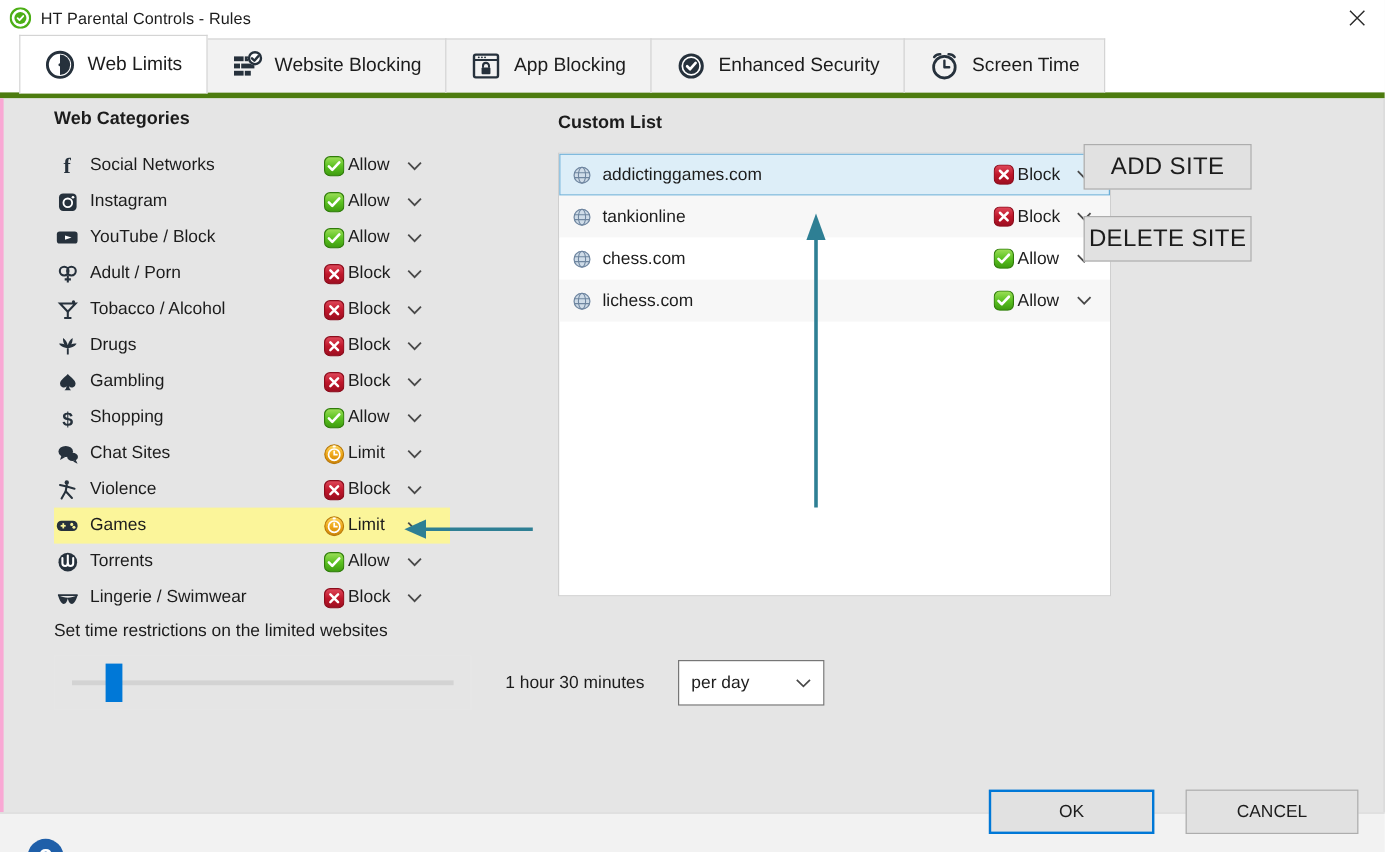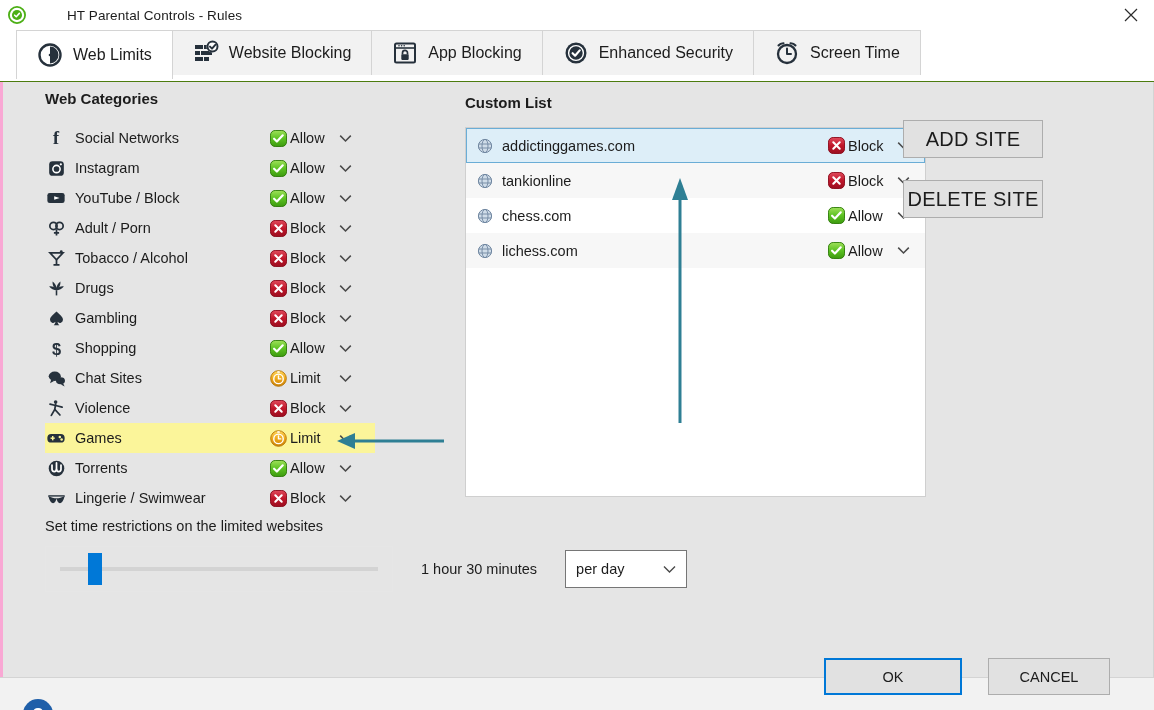--- a/index.html
+++ b/index.html
@@ -14,33 +14,33 @@
 
   
   #titlebar{
     height:30px;
     display:flex;align-items:center;
     padding:0 0 0 8px;
     background:#ffffff;
     position:relative;
   }
   #titlebar .app-logo{width:18px;height:18px;margin-right:8px;flex:0 0 auto;}
-  #titlebar .title-text{font-size:13.5px;color:#1c1c1c;letter-spacing:.1px;margin-left:33px;}
+  #titlebar .title-text{font-size:13.5px;color:#1c1c1c;letter-spacing:.1px;}
   #close-btn{
     position:absolute;right:0;top:0;width:46px;height:30px;
     display:flex;align-items:center;justify-content:center;
     cursor:default;
   }
   #close-btn svg{display:block;}
 
   
   #tabstrip{
     height:52px;
-    display:flex;align-items:flex-start;
-    border-bottom:1px solid #4d7c0f;
+    display:flex;align-items:flex-end;
+    border-bottom:5px solid #4d7c0f;
     background:#ffffff;
     padding-left:16px;
     box-sizing:border-box;
   }
   .tab{
     height:45px;
     display:flex;align-items:center;gap:10px;
     padding:0 20px;
     box-sizing:border-box;
     font-size:16px;color:#1c1c1c;
@@ -197,21 +197,21 @@
   }
   #ok-button{
     position:absolute;left:824px;top:658px;
     width:138px;height:37px;
     background:#e1e1e1;border:2px solid #0078d7;
     display:flex;align-items:center;justify-content:center;
     font-size:14.5px;color:#1c1c1c;cursor:default;box-sizing:border-box;
   }
   #cancel-button{
     position:absolute;left:988px;top:658px;
-    width:122px;height:37px;
+    width:144px;height:37px;
     background:#e1e1e1;border:1px solid #adadad;
     display:flex;align-items:center;justify-content:center;
     font-size:14.5px;color:#1c1c1c;cursor:default;box-sizing:border-box;
   }
 </style>
 </head>
 <body>
 
 <div id="titlebar">
   <svg class="app-logo" viewBox="0 0 20 20">

